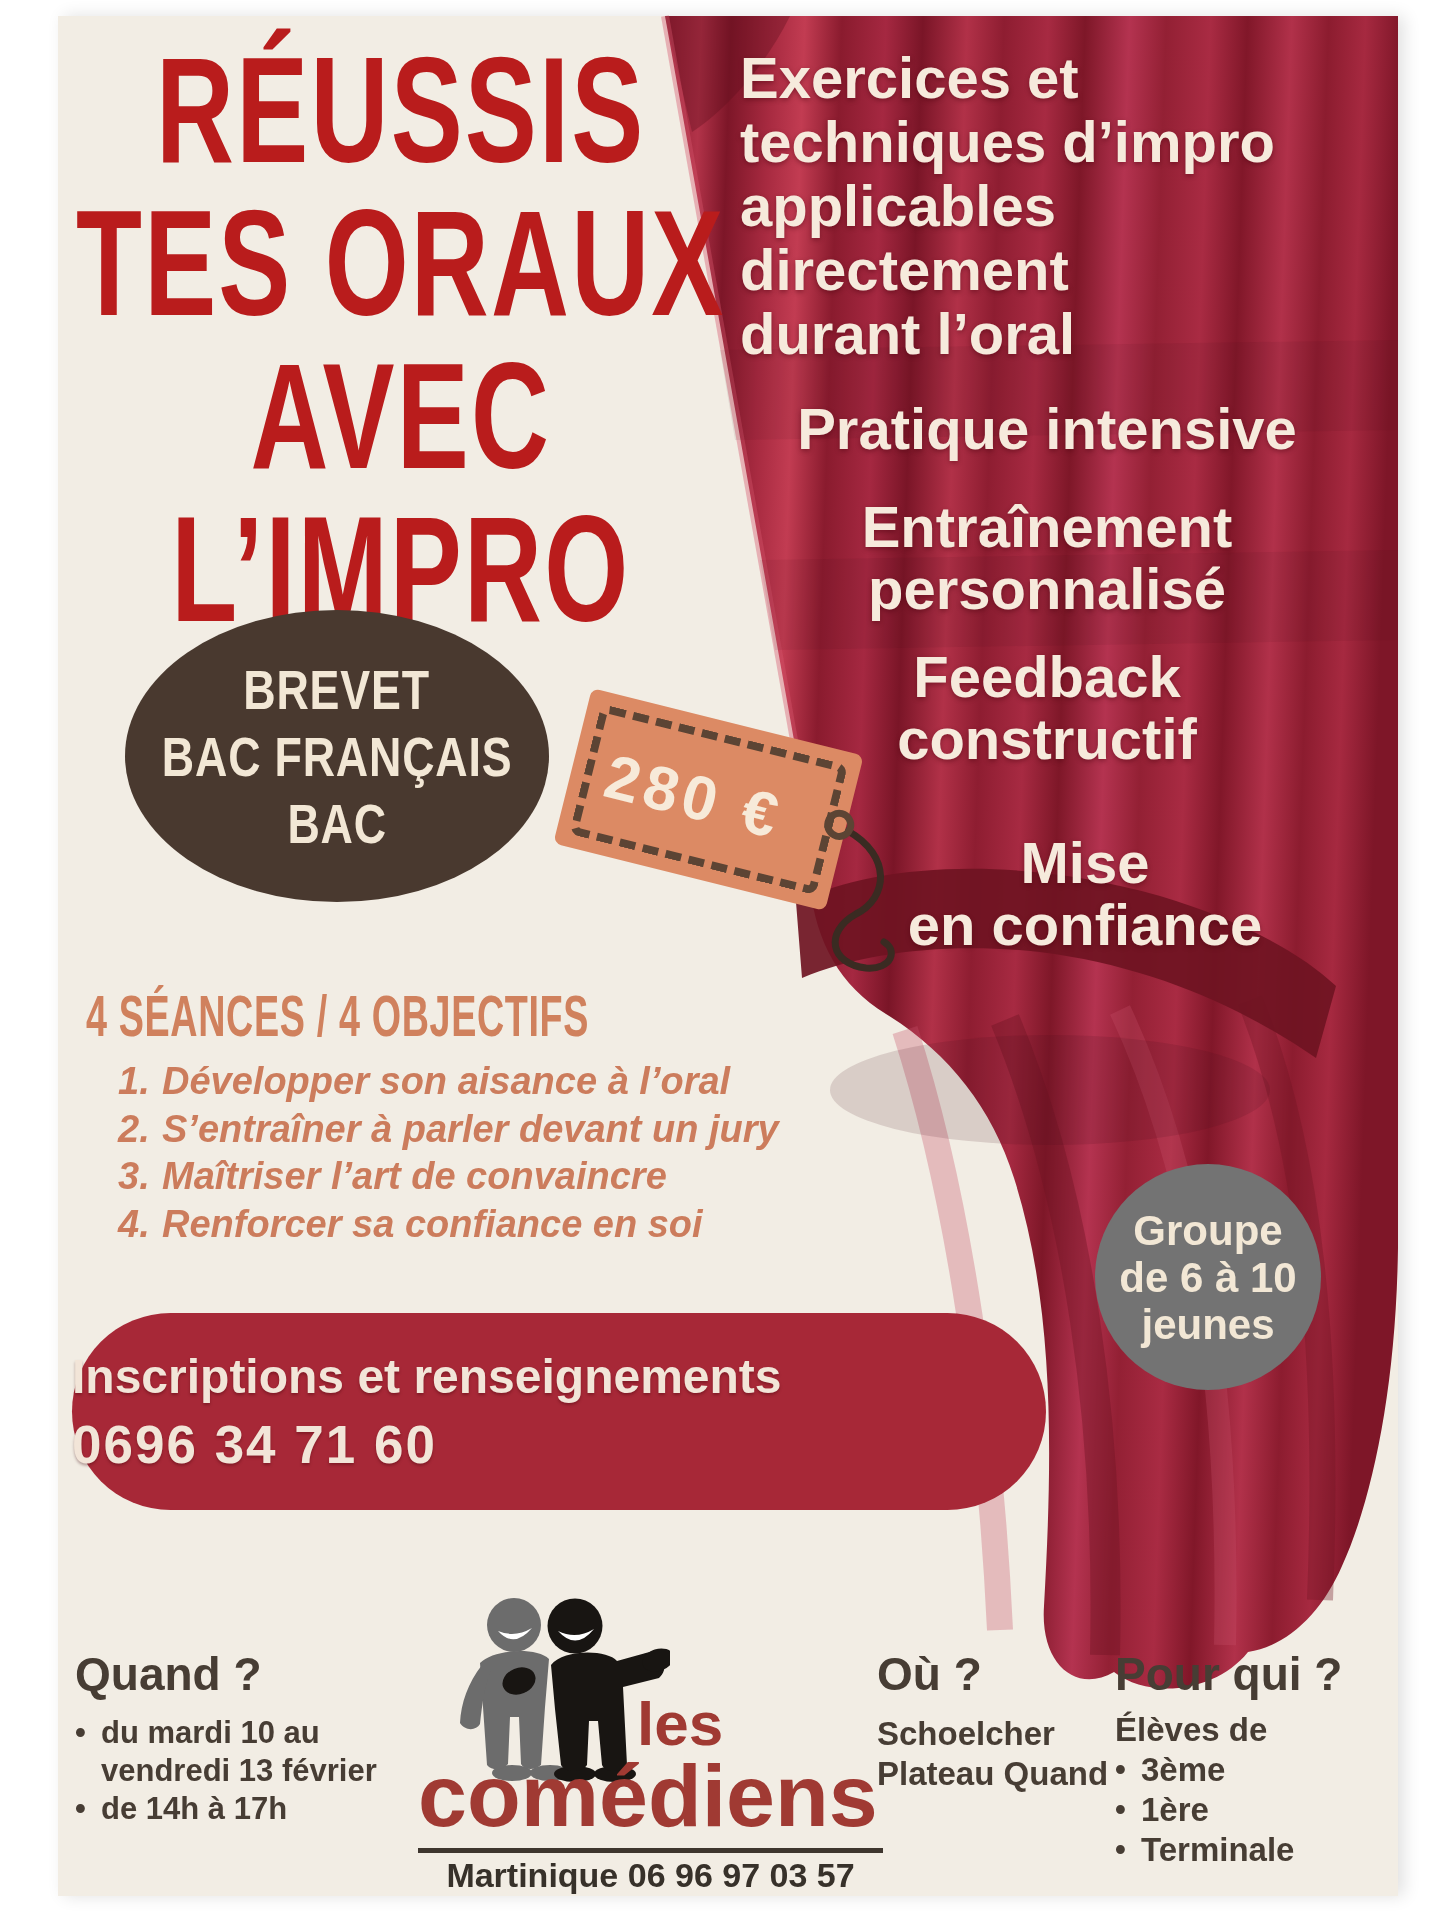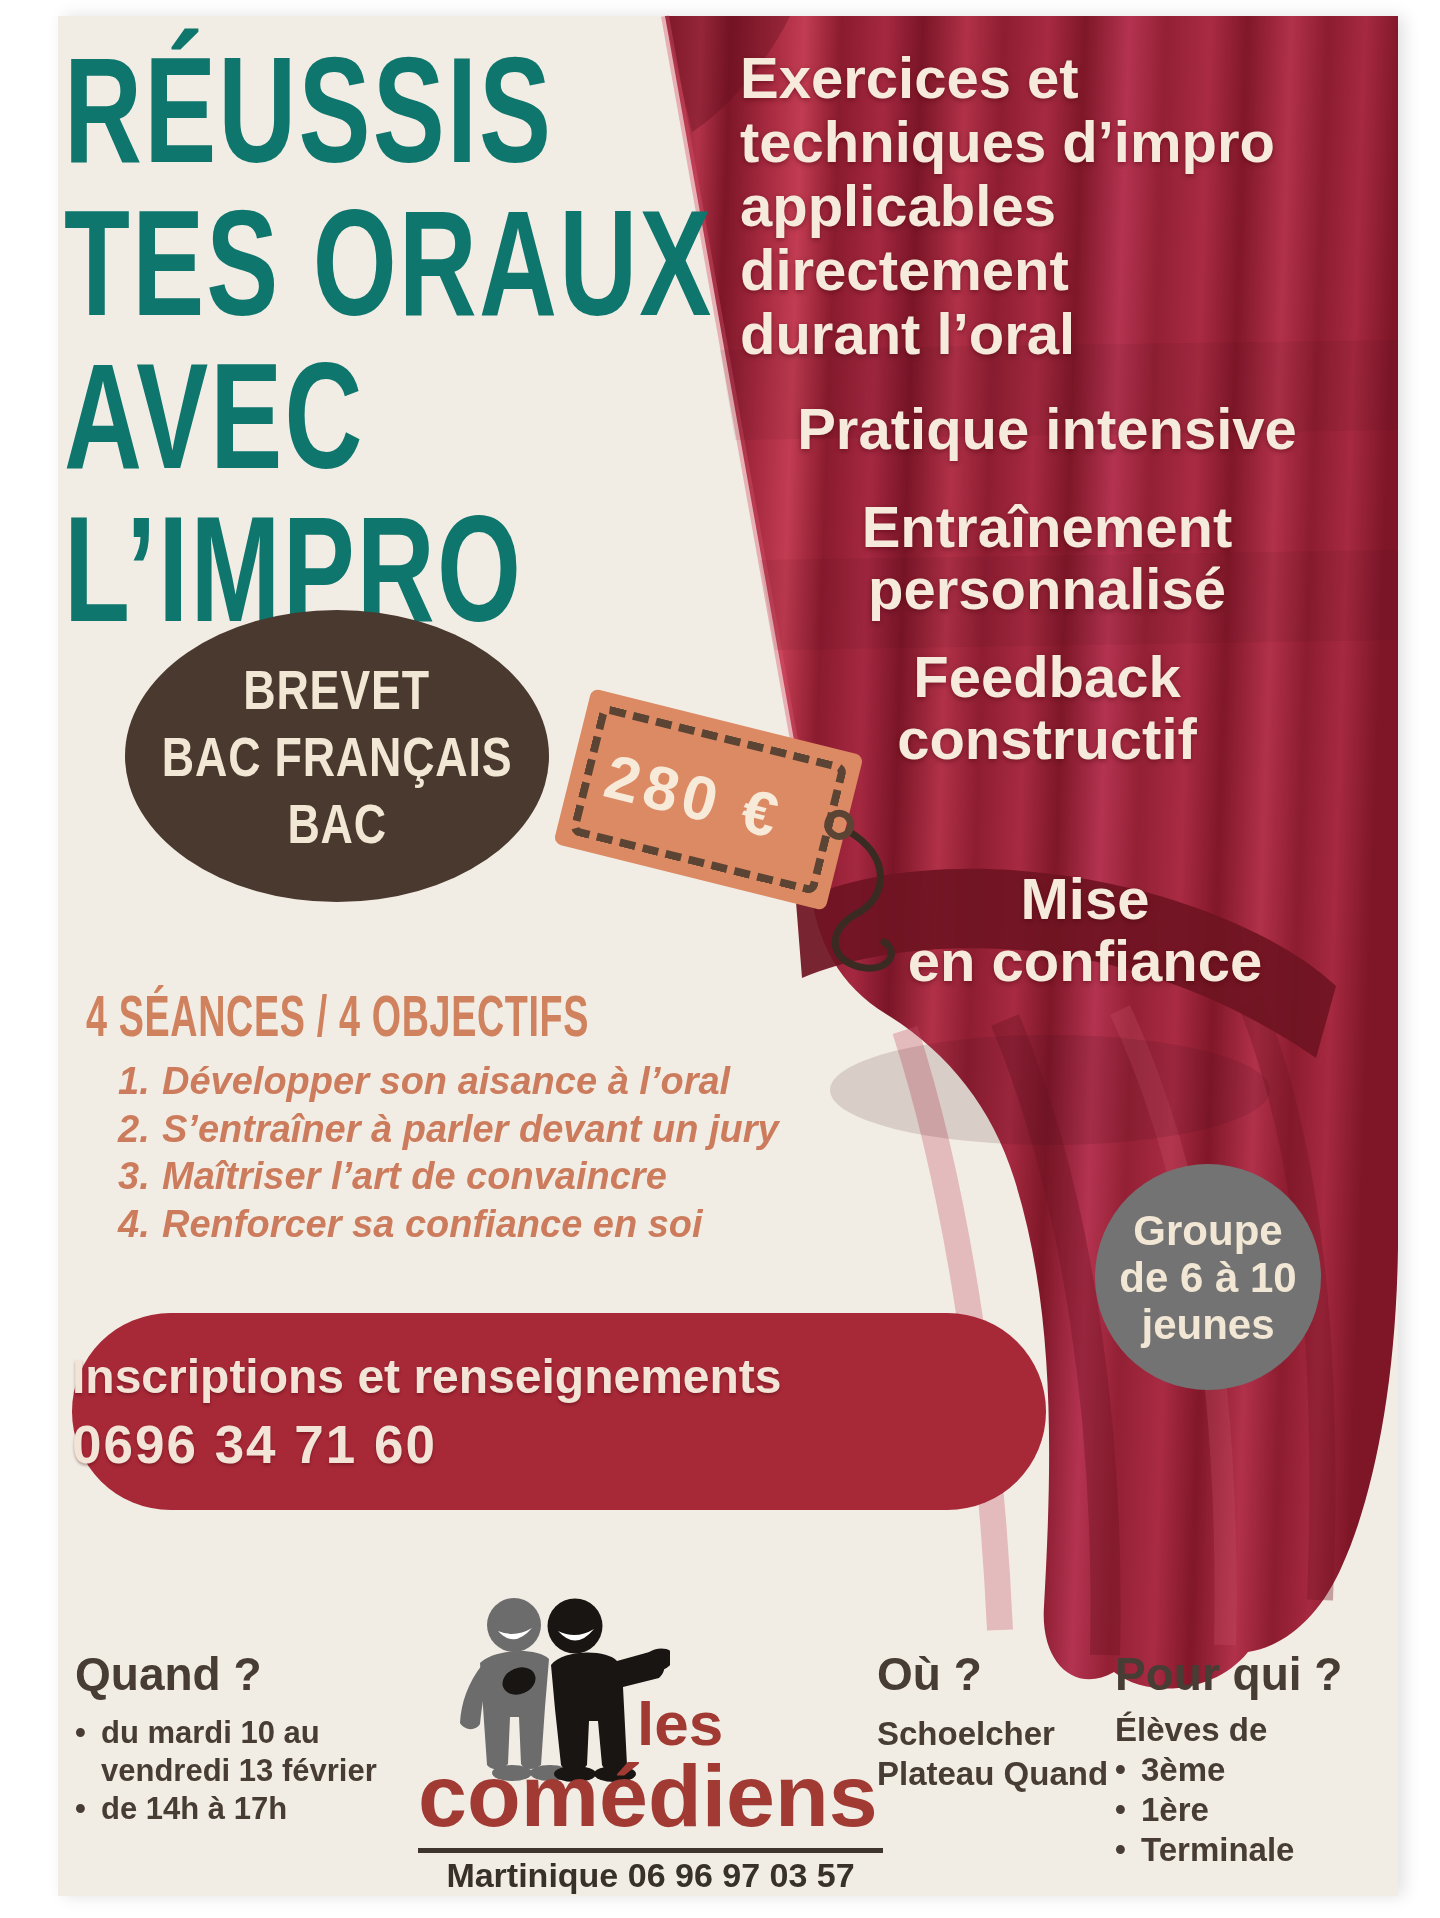--- a/index.html
+++ b/index.html
@@ -4,33 +4,33 @@
 <style>
   html,body{margin:0;padding:0;background:#ffffff;}
   *{box-sizing:border-box;}
   body{font-family:"Liberation Sans", sans-serif;}
   #canvas{position:relative;width:1440px;height:1918px;background:#ffffff;overflow:hidden;}
   #poster{position:absolute;left:58px;top:16px;width:1340px;height:1880px;background:#F2EDE4;
           box-shadow:6px 0 16px rgba(0,0,0,.12);}
   svg.layer{position:absolute;left:0;top:0;width:1440px;height:1918px;z-index:1;pointer-events:none;}
 
   
-  .title{position:absolute;left:64px;top:34px;z-index:2;color:#0f766e;}
+  .title{position:absolute;left:76px;top:34px;z-index:2;color:#b91c1c;text-align:center;}
   .title .tl{font-weight:bold;font-size:150px;line-height:153px;letter-spacing:3px;
              transform:scaleX(.72);transform-origin:0 50%;white-space:nowrap;}
 
   
   .ctxt{position:absolute;z-index:2;color:#F6EADC;font-weight:bold;
         text-shadow:0 2px 5px rgba(70,0,14,.45);}
   .ct-intro{left:740px;top:46px;font-size:58px;line-height:64px;white-space:nowrap;}
   .ct-center{left:743px;width:608px;text-align:center;font-size:58px;line-height:62px;white-space:nowrap;}
   .ct-p1{top:398px;}
   .ct-p2{top:496px;}
   .ct-p3{top:646px;}
-  .ct-p4{top:832px;left:820px;width:530px;margin-top:36px;}
+  .ct-p4{top:832px;left:820px;width:530px;}
 
   
   .oval{position:absolute;left:125px;top:610px;width:424px;height:292px;background:#49392F;
         border-radius:50%;z-index:2;display:flex;flex-direction:column;justify-content:center;
         align-items:center;color:#F2E7D5;}
   .oval .ol{font-weight:bold;font-size:56px;line-height:67px;transform:scaleX(.8);
             transform-origin:center;white-space:nowrap;letter-spacing:1px;}
 
   
   .tag{position:absolute;left:592px;top:688px;width:280px;height:160px;background:#DC8A64;

